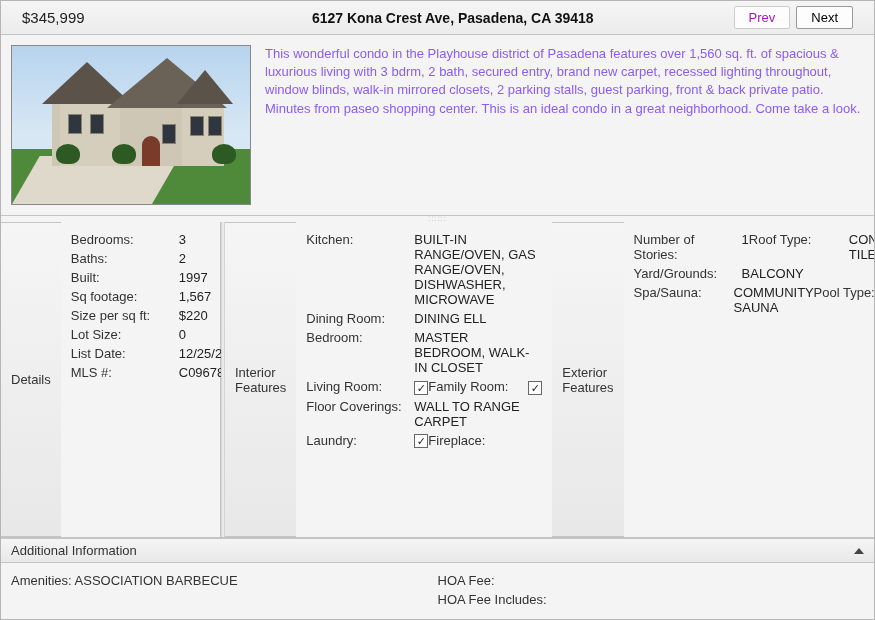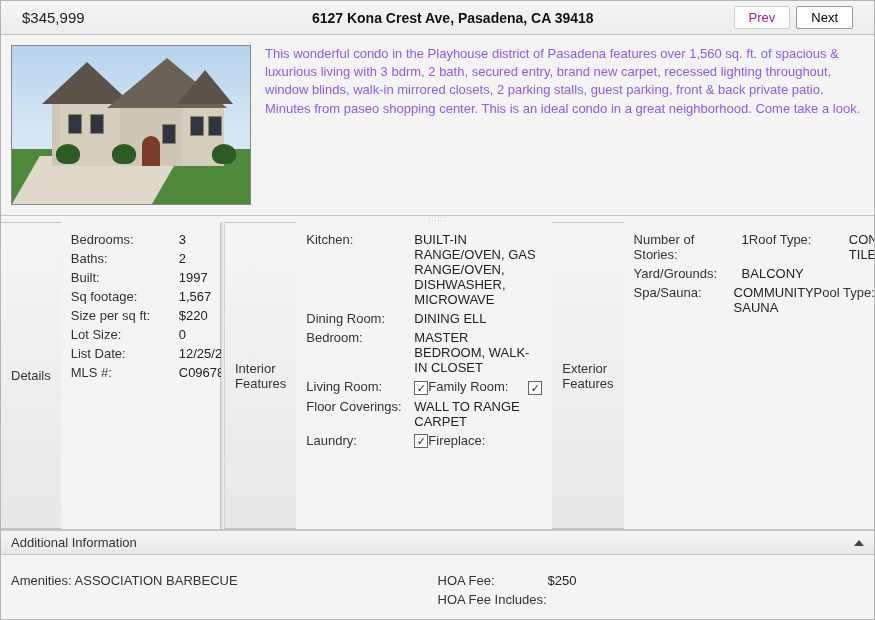--- a/index.html
+++ b/index.html
@@ -139,21 +139,21 @@
       display: flex;
     }
     .two-col > div { flex: 1; }
     .cb { width:14px; height:14px; border:1px solid #666; display:inline-block; background:#fff; text-align:center; line-height:12px; font-size:11px; vertical-align:middle;}
     .addl {
       border-top: 1px solid #c4c4c4;
     }
     .addl .content {
       display: flex;
     }
-    .addl .col { flex: 1; margin-top: 8px; }
+    .addl .col { flex: 1; }
     .tri {
       width:0; height:0;
       border-left:5px solid transparent;
       border-right:5px solid transparent;
       border-bottom:6px solid #444;
     }
     .vgrip {
       width: 4px;
       background: #eaeaea;
       border-left: 1px solid #d4d4d4;
@@ -326,21 +326,20 @@
     </div>
     <div class="content">
       <div class="col">
         <div class="kv-row">
             <span>Amenities: ASSOCIATION BARBECUE</span>
           </div>
       </div>
       <div class="col">
         <div class="kv-row">
             <span class="kv-label" style="width:110px">HOA Fee:</span>
-            <span class="kv-value">$250</span>
           </div>
         <div class="kv-row">
             <span class="kv-label" style="width:130px">HOA Fee Includes:</span>
             <span class="kv-value"></span>
           </div>
       </div>
     </div>
   </div>
 
 </div>

